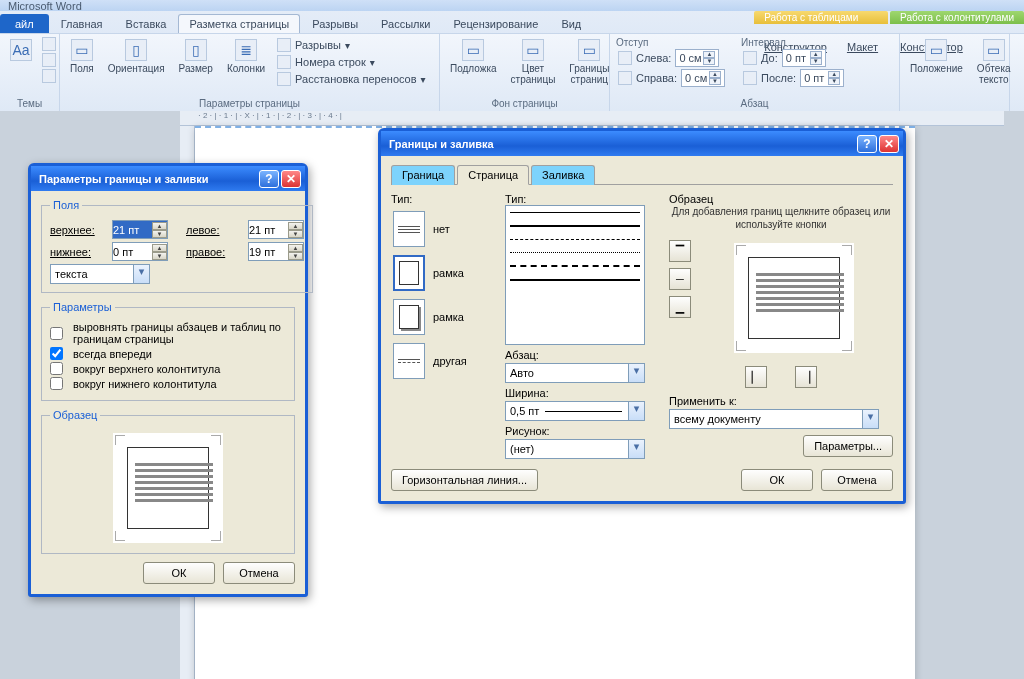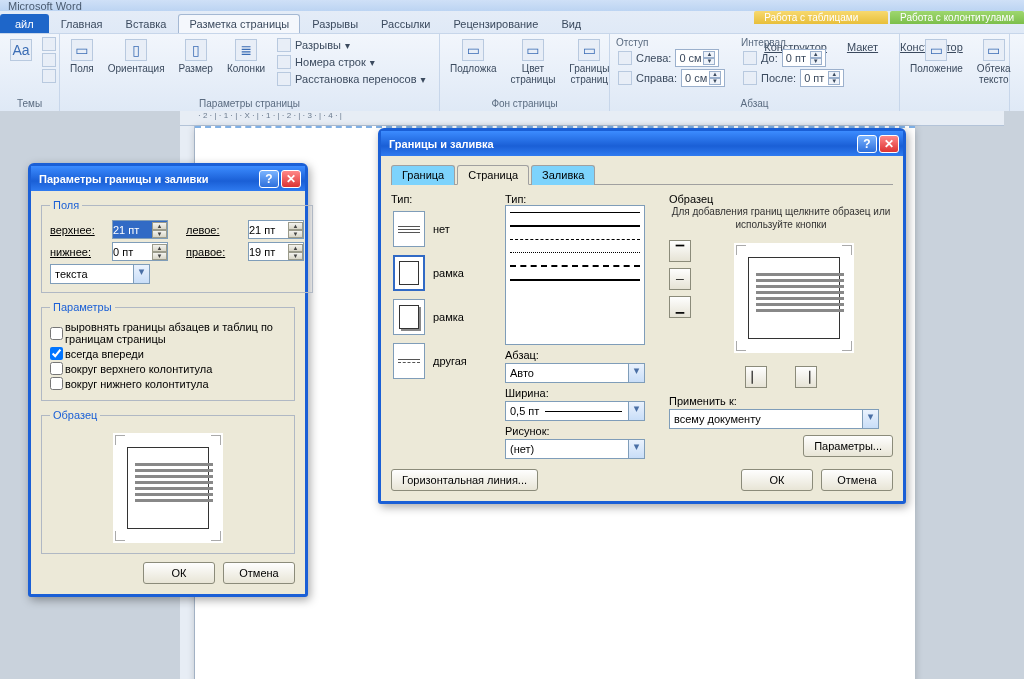--- a/index.html
+++ b/index.html
@@ -48,21 +48,21 @@
   fieldset { border:1px solid #b0b8c4; padding:6px 8px 8px 8px; margin-bottom:8px;}
   legend { color:#1a5fd6; padding:0 3px;}
   .row { display:flex; align-items:center; gap:6px; margin:3px 0;}
   .lbl-u { text-decoration:underline; color:#000; width:56px;}
   .spin-field { width:56px; height:19px; border:1px solid #7f9db9; background:#fff; display:flex; align-items:center; padding-left:0;}
   .spin-field.hl { background:#316ac5; color:#fff;}
   .spin-btns { width:15px; display:flex; flex-direction:column; margin-left:auto;}
   .spin-btns div { height:8px; background:linear-gradient(#f3f3ef,#d9d6c7); border:1px solid #9b9b8b; font-size:6px; text-align:center; line-height:6px; color:#444;}
   .combo { width:100px; height:20px; border:1px solid #7f9db9; background:#fff; display:flex; align-items:center; padding-left:4px;}
   .combo .darr { margin-left:auto; width:16px; height:18px; background:linear-gradient(#eaf2fd,#c9def8); border-left:1px solid #7f9db9; text-align:center; color:#4a6fa5;}
-  .chk { display:flex; align-items:center; gap:2px; margin:2px 0;}
+  .chk { display:flex; align-items:center; gap:10px; margin:2px 0;}
   .chk input { width:13px; height:13px;}
   .dlg-btn { min-width:72px; height:22px; border:1px solid #8b8b7a; background:linear-gradient(#fefefe,#e8e5d6); border-radius:3px; cursor:default; padding:0 10px;}
   .dlg-btns { display:flex; justify-content:flex-end; gap:8px; margin-top:6px;}
   .preview-box { width:110px; height:110px; background:#fff; border:none; margin:6px auto; position:relative;}
   .preview-page { position:absolute; inset:14px; border:1px solid #333;}
   .preview-page::before,.preview-page::after { content:""; position:absolute; background:#888;}
   .preview-lines { position:absolute; left:22px; right:10px; top:30px; display:flex; flex-direction:column; gap:3px;}
   .preview-lines div { height:3px; background:#888;}
   .corner { position:absolute; width:10px; height:10px; border:1px solid #aaa;}
   .corner.tl{top:2px;left:2px;border-right:none;border-bottom:none;}

